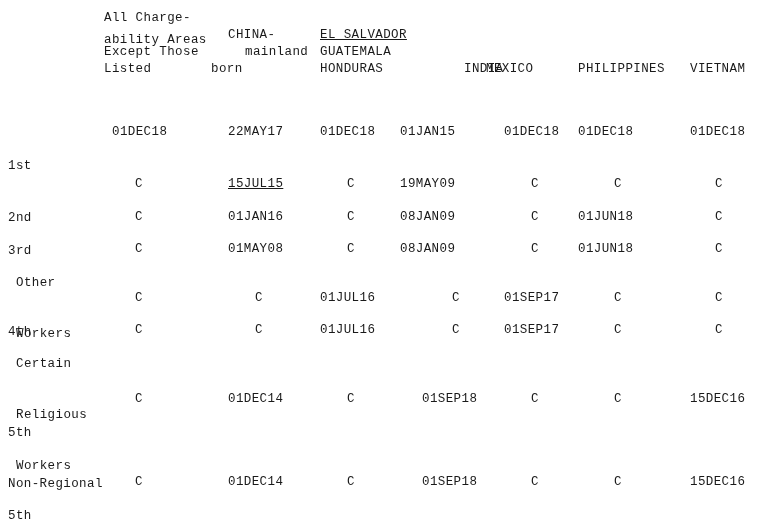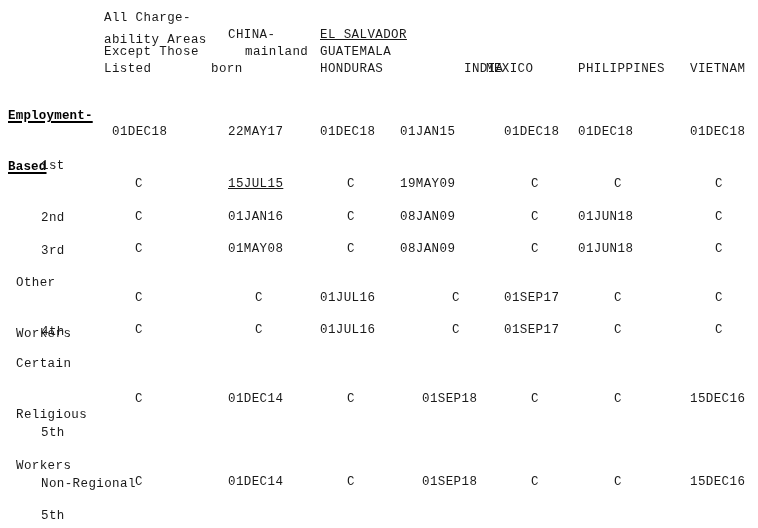--- a/index.html
+++ b/index.html
@@ -56,21 +56,21 @@
 
   .rowlabel {
     position: absolute;
     font-size: 12.5px;
     line-height: 17px;
     letter-spacing: 0.4px;
     white-space: pre;
     color: #1a1a1a;
   }
   .rowlabel .indent { padding-left: 8px; display: block; }
-  .rowlabel .flush { display: block; margin-left: 33px; }
+  .rowlabel .flush { display: block; }
 
   .val {
     position: absolute;
     font-size: 12.5px;
     line-height: 17px;
     letter-spacing: 0.4px;
     white-space: pre;
     color: #1a1a1a;
     text-align: left;
   }
@@ -92,24 +92,20 @@
 
   <div class="cell hdr" style="left:320px; top:27px;text-decoration:underline;"><span>EL SALVADOR</span></div>
   <div class="cell hdr" style="left:320px; top:44px;"><span>GUATEMALA</span></div>
   <div class="cell hdr" style="left:320px; top:61px;"><span>HONDURAS</span></div>
 
   <div class="cell hdr" style="left:432px; top:61px;margin-left:32px;"><span>INDIA</span></div>
   <div class="cell hdr" style="left:486px; top:61px;"><span>MEXICO</span></div>
   <div class="cell hdr" style="left:578px; top:61px;"><span>PHILIPPINES</span></div>
   <div class="cell hdr" style="left:690px; top:61px;"><span>VIETNAM</span></div>
 
-  <div class="section-title" style="left:8px; top:74px;">
-    <span>Employment-</span>
-    <span>Based</span>
-  </div>
 
   <div class="rowlabel" style="left:8px; top:124px;">
     <span class="flush">1st</span>
   </div>
   <div class="val" style="left:112px; top:124px;"><span>01DEC18</span></div>
   <div class="val" style="left:228px; top:124px;"><span>22MAY17</span></div>
   <div class="val" style="left:320px; top:124px;"><span>01DEC18</span></div>
   <div class="val" style="left:400px; top:124px;"><span>01JAN15</span></div>
   <div class="val" style="left:504px; top:124px;"><span>01DEC18</span></div>
   <div class="val" style="left:578px; top:124px;"><span>01DEC18</span></div>

